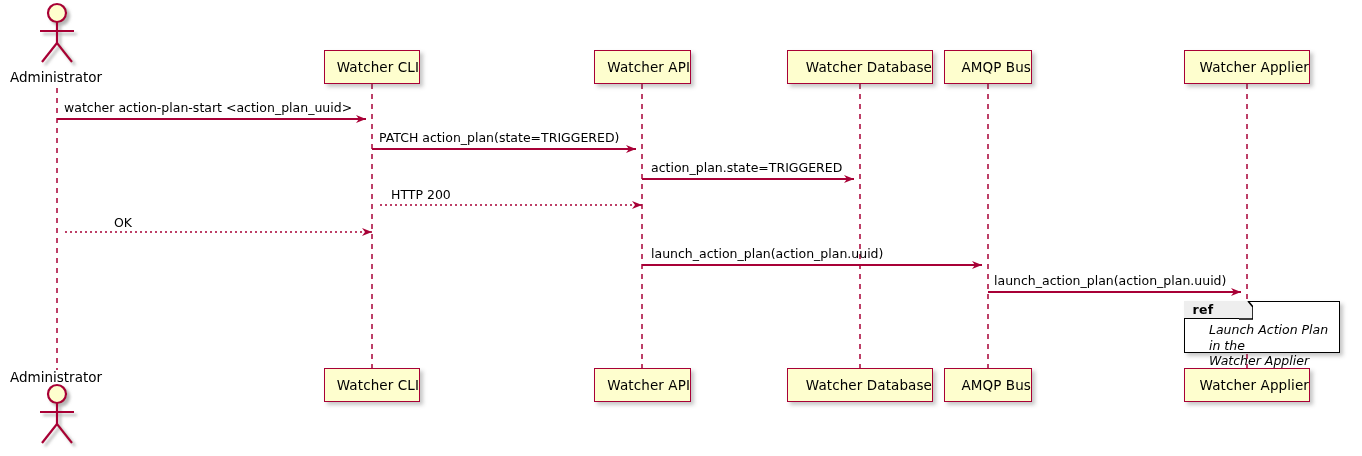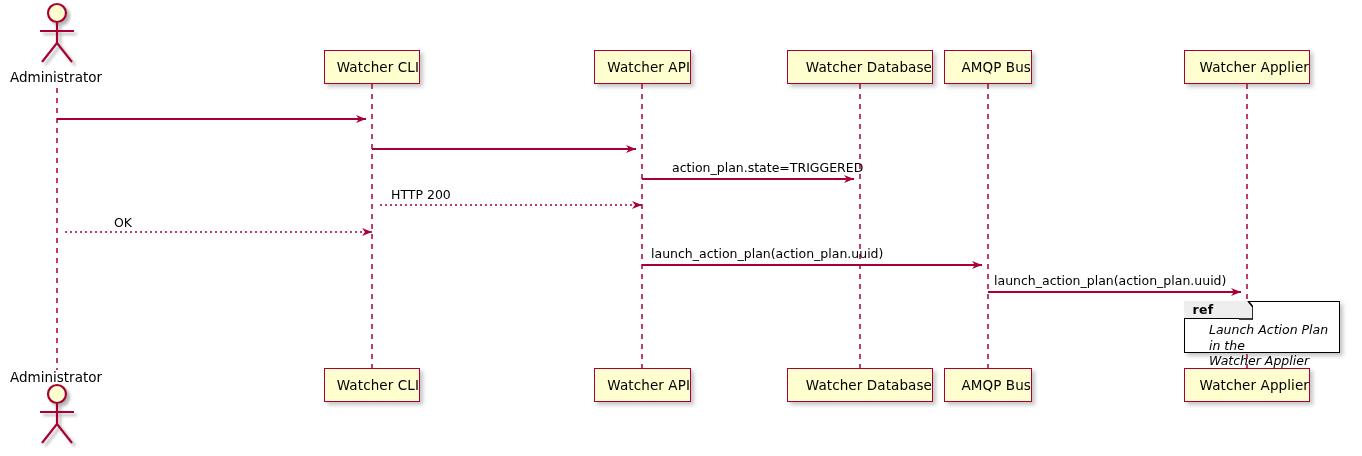--- a/index.html
+++ b/index.html
@@ -172,23 +172,25 @@
   </div>
 
   <div class="participant-box" style="left:944px; top:368px; width:88px; height:34px;">
     <span>AMQP Bus</span>
   </div>
 
   <div class="participant-box" style="left:1184px; top:368px; width:126px; height:34px;">
     <span>Watcher Applier</span>
   </div>
 
-
-
-  <div class="msg-label" style="left:651px; top:160px;margin-left:21px;">action_plan.state=TRIGGERED</div>
+  <div class="msg-label" style="left:64px; top:100px;">watcher action-plan-start &lt;action_plan_uuid&gt;</div>
+
+  <div class="msg-label" style="left:379px; top:130px;">PATCH action_plan(state=TRIGGERED)</div>
+
+  <div class="msg-label" style="left:651px; top:160px;">action_plan.state=TRIGGERED</div>
 
   <div class="msg-label" style="left:391px; top:187px;">HTTP 200</div>
 
   <div class="msg-label" style="left:74px; top:215px;margin-left:40px;">OK</div>
 
   <div class="msg-label" style="left:651px; top:246px;">launch_action_plan(action_plan.uuid)</div>
 
   <div class="msg-label" style="left:994px; top:273px;">launch_action_plan(action_plan.uuid)</div>
 
   <div class="ref-box" style="left:1184px; top:301px; width:156px; height:52px;">

